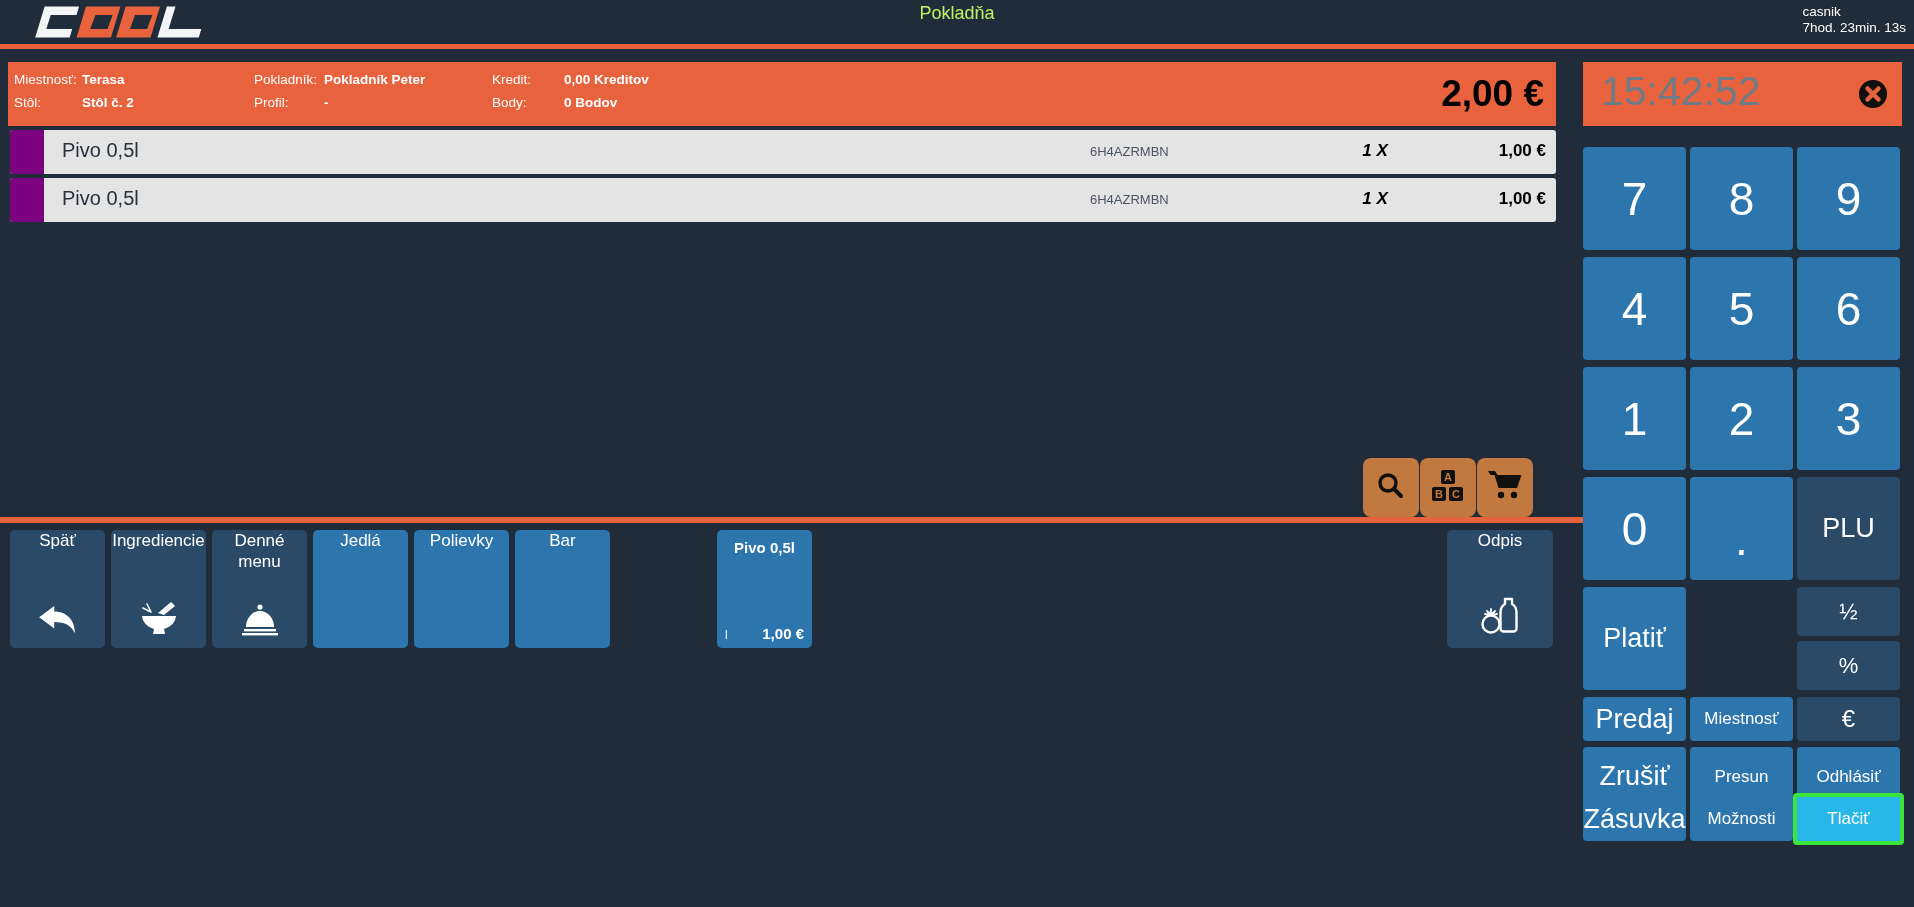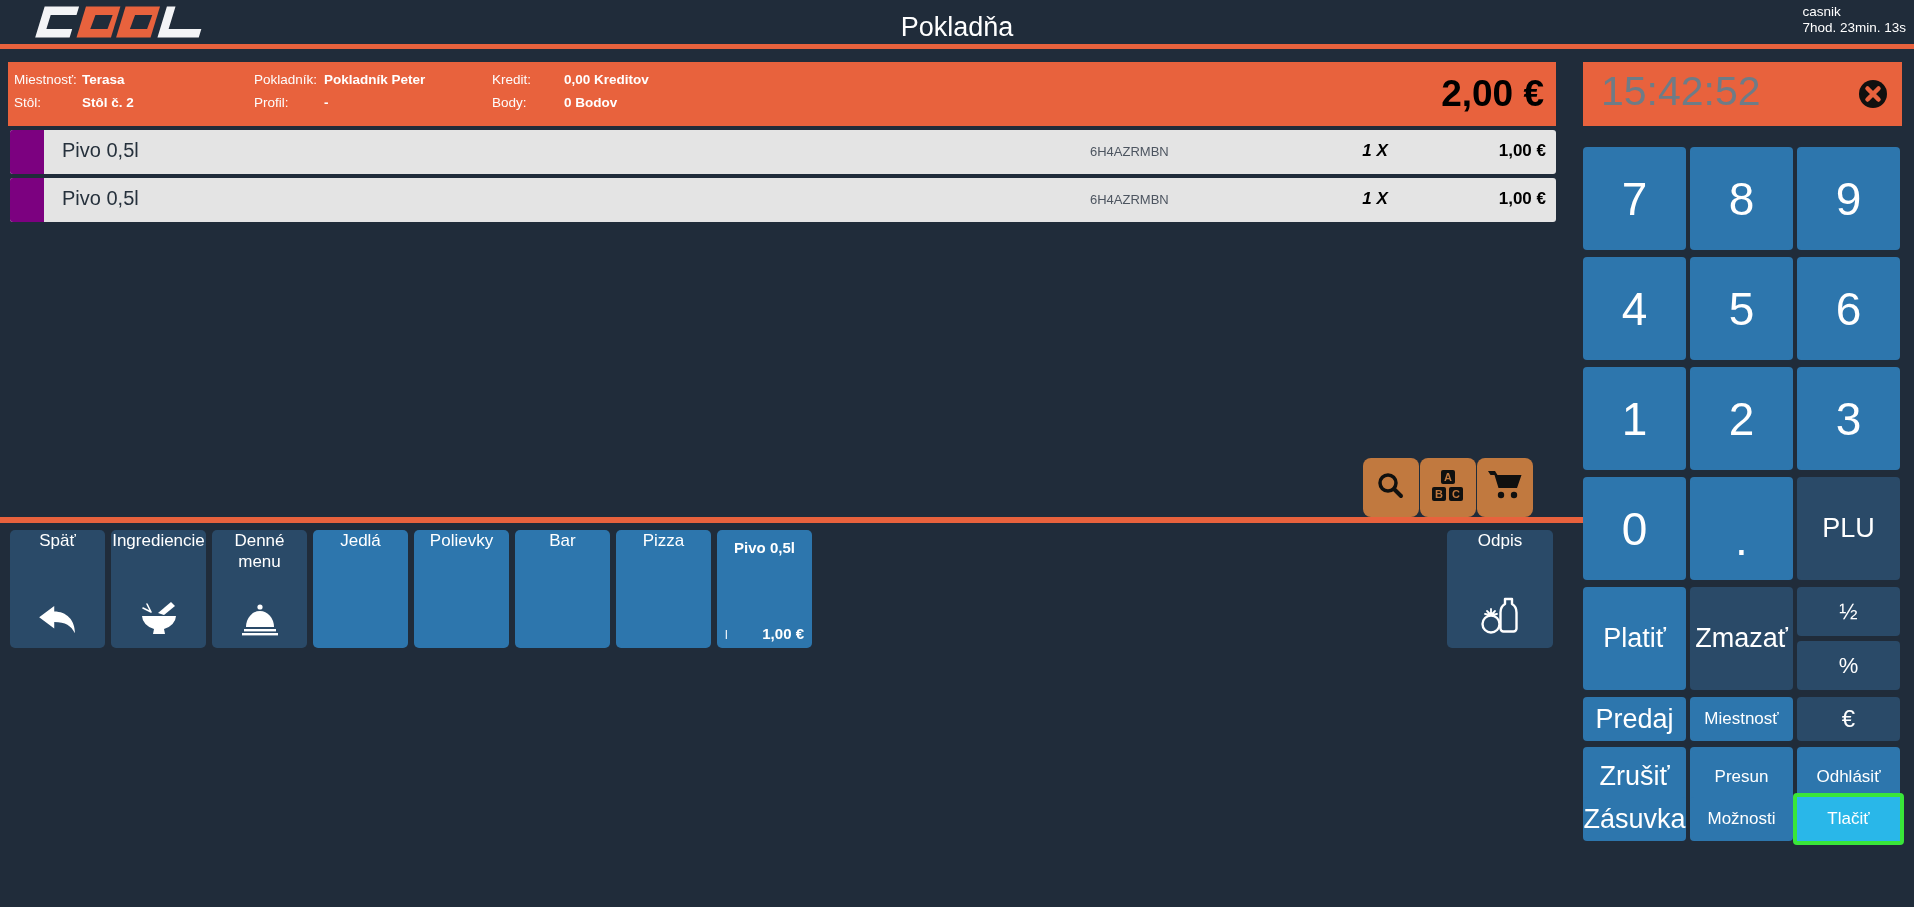--- a/index.html
+++ b/index.html
@@ -2,21 +2,21 @@
 <html><head>
 <meta charset="utf-8">
 <style>
   html,body{margin:0;padding:0;background:#141d27;}
   .stage{position:relative;width:1914px;height:907px;background:#202c3a;overflow:hidden;
          font-family:"Liberation Sans",sans-serif;color:#fff;}
 
   
   .topbar{position:absolute;left:0;top:0;width:100%;height:44px;background:#202c3a;}
   .logo{position:absolute;left:24px;top:2px;}
-  .app-title{position:absolute;left:0;right:0;top:12px;text-align:center;font-size:27px;color:#ffffff;}
+  .app-title{position:absolute;left:0;right:0;top:3px;text-align:center;font-size:18px;color:#bef264;}
   .user-info{position:absolute;right:8px;top:4px;font-size:13.5px;line-height:16px;color:#fff;text-align:left;}
   .top-line{position:absolute;left:0;top:44px;width:100%;height:5px;background:#e8623d;}
 
   
   .infobar{position:absolute;left:8px;top:62px;width:1548px;height:64px;background:#e8623d;font-size:13.5px;}
   .fl{position:absolute;color:#fdfdfd;}
   .fv{position:absolute;font-weight:bold;color:#fff;}
   .r1{top:10px}.r2{top:33px}
   .c1l{left:6px}.c1v{left:74px}.c2l{left:246px}.c2v{left:316px}.c3l{left:484px}.c3v{left:556px}
   .infobar-total{position:absolute;right:12px;top:11px;font-size:37px;font-weight:bold;color:#000;}
@@ -199,23 +199,20 @@
   </div>
   <div class="cat cat-blue cx-4">
     <div class="cat-label">Polievky</div>
   </div>
   <div class="cat cat-blue cx-3">
     <div class="cat-label">Jedlá</div>
   </div>
   <div class="cat cat-blue cx-5">
     <div class="cat-label">Bar</div>
   </div>
-  <div class="cat cat-blue cx-6">
-    <div class="cat-label">Pizza</div>
-  </div>
   <div class="cat cat-blue cx-7">
     <div class="tile-title">Pivo 0,5l</div>
     <div class="tile-bottom">
       <span class="tile-unit">l</span>
       <span class="tile-price">1,00 €</span>
     </div>
   </div>
   <div class="cat cat-dark cat-odpis">
     <div class="cat-label">Odpis</div>
     <div class="cat-icon">
@@ -234,21 +231,20 @@
   <div class="kp kp-blue kc-1 kr-1 kp-digit">5</div>
   <div class="kp kp-blue kc-2 kr-1 kp-digit">6</div>
   <div class="kp kp-blue kc-0 kr-2 kp-digit">1</div>
   <div class="kp kp-blue kc-1 kr-2 kp-digit">2</div>
   <div class="kp kp-blue kc-2 kr-2 kp-digit">3</div>
   <div class="kp kp-blue kc-0 kr-3 kp-digit">0</div>
   <div class="kp kp-blue kc-1 kr-3 kp-dot">.</div>
   <div class="kp kp-dark kc-2 kr-3 kp-plu">PLU</div>
 
   <div class="kp kp-blue kc-0 kr-4 kp-big">Platiť</div>
-  <div class="kp kp-dark kc-1 kr-4 kp-big">Zmazať</div>
   <div class="kp kp-dark kc-2 kr-half kp-frac">½</div>
   <div class="kp kp-dark kc-2 kr-pct kp-frac">%</div>
 
   <div class="kp kp-blue kc-0 kr-5 kp-big">Predaj</div>
   <div class="kp kp-blue kc-1 kr-5 kp-med">Miestnosť</div>
   <div class="kp kp-dark kc-2 kr-5 kp-euro">€</div>
 
   <div class="kp kp-blue kc-0 kr-6 kp-big">Zrušiť</div>
   <div class="kp kp-blue kc-1 kr-6 kp-med">Presun</div>
   <div class="kp kp-blue kc-2 kr-6 kp-med">Odhlásiť</div>

